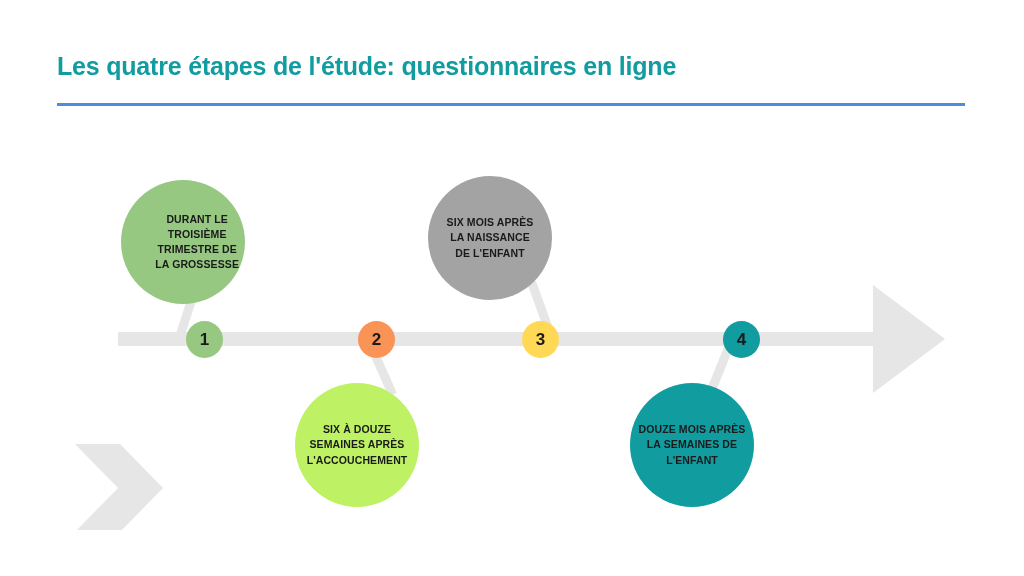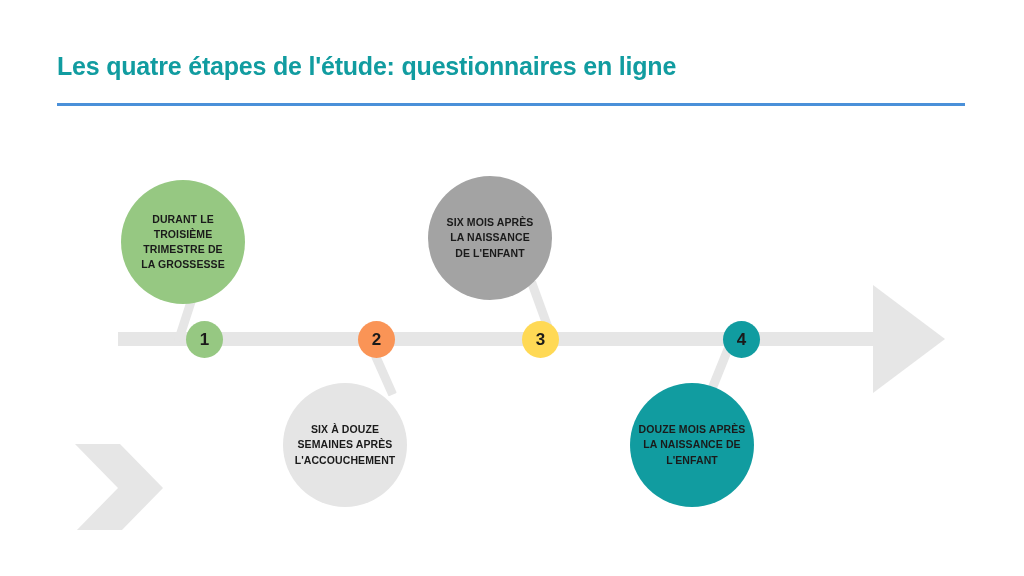--- a/index.html
+++ b/index.html
@@ -108,42 +108,42 @@
     <rect x="118" y="182" width="760" height="14" fill="#e6e6e6"></rect>
 
     <polygon points="873,135 873,243 945,189" fill="#e6e6e6"></polygon>
   </svg>
 
   <div class="stem" style="left:191px; top:288px; height:56px; transform: rotate(18deg);"></div>
   <div class="stem" style="left:363px; top:338px; height:62px; transform: rotate(-24deg);"></div>
   <div class="stem" style="left:527px; top:282px; height:60px; transform: rotate(-20deg);"></div>
   <div class="stem" style="left:728px; top:338px; height:60px; transform: rotate(22deg);"></div>
 
-  <div class="bubble" style="left:121px; top:180px; background:#96c882;">
+  <div class="bubble" style="left:121px; top:180px; background:#96c882;justify-content:flex-end;">
     <div class="bubble-label">DURANT LE
 TROISIÈME
 TRIMESTRE DE
 LA GROSSESSE</div>
   </div>
 
-  <div class="bubble" style="left:283px; top:383px; background:#e5e5e5;">
+  <div class="bubble" style="left:295px; top:383px; background:#bef264;">
     <div class="bubble-label">SIX À DOUZE
 SEMAINES APRÈS
 L'ACCOUCHEMENT</div>
   </div>
 
   <div class="bubble" style="left:428px; top:176px; background:#a3a3a3;">
     <div class="bubble-label">SIX MOIS APRÈS
 LA NAISSANCE
 DE L'ENFANT</div>
   </div>
 
   <div class="bubble" style="left:630px; top:383px; background:#119ca0;">
     <div class="bubble-label">DOUZE MOIS APRÈS
-LA NAISSANCE DE
+LA SEMAINES DE
 L'ENFANT</div>
   </div>
 
   <div class="marker" style="left:186px; top:321px; background:#96c882;">
     <span class="marker-number">1</span>
   </div>
 
   <div class="marker" style="left:358px; top:321px; background:#fa9456;">
     <span class="marker-number">2</span>
   </div>

